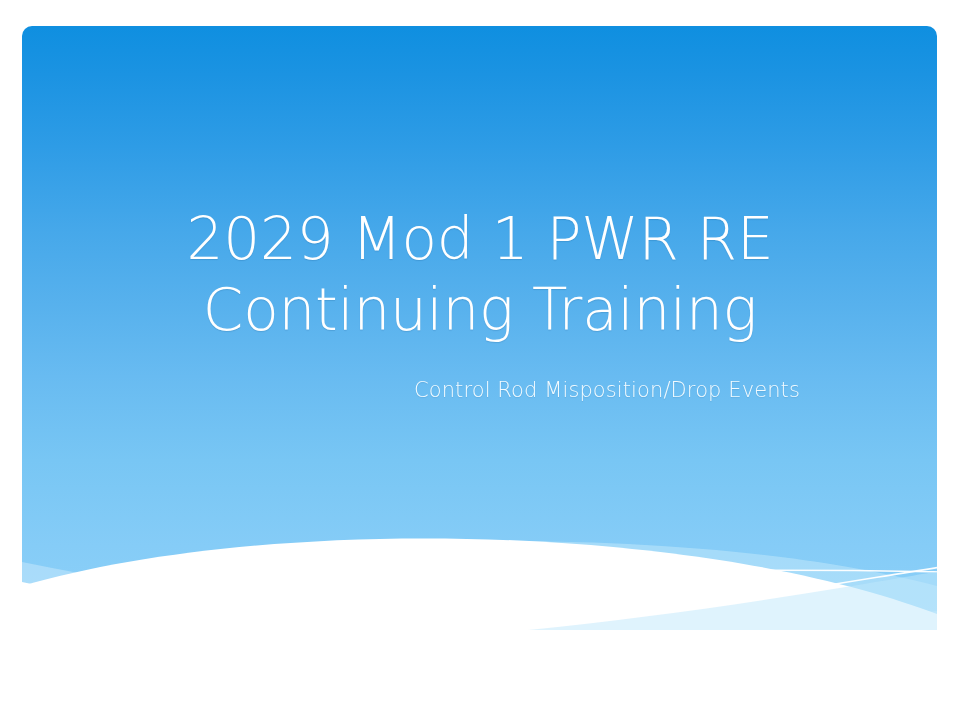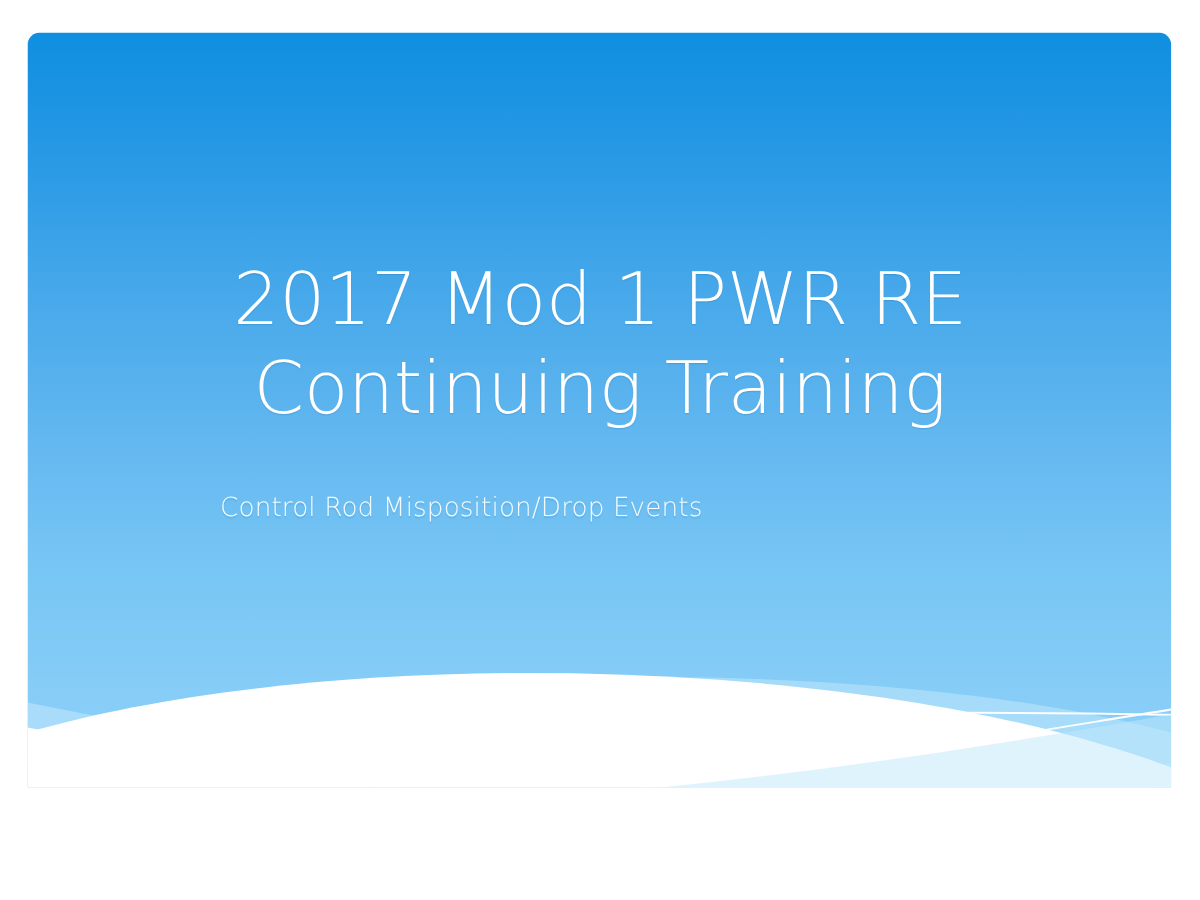--- a/index.html
+++ b/index.html
@@ -83,22 +83,22 @@
     letter-spacing: -0.2px;
     text-shadow: 0 1px 1px rgba(0, 60, 110, 0.16);
     white-space: normal;
   }
 
   .slide-subtitle {
     position: absolute;
     left: 160px;
     top: 376px;
     width: 640px;
-    margin: 16px;
-    text-align: left;
+    margin: 0;
+    text-align: right;
     color: #f2fbff;
     font-family: "DejaVu Sans", sans-serif;
     font-weight: 300;
     font-size: 21px;
     line-height: 28px;
     letter-spacing: 0.1px;
     text-shadow: 0 1px 1px rgba(0, 60, 110, 0.12);
   }
 </style>
 </head>
@@ -126,17 +126,17 @@
         <path d="M 925 540 C 800 560 660 584 520 601 C 430 612 370 617 310 620" fill="none" stroke="#ffffff" stroke-width="1.6" opacity="0.95"></path>
 
         <path d="M 300 619 C 470 612 650 590 830 560 C 880 552 905 547 925 544 L 925 604 L 300 604 Z" fill="#bfe7fc" opacity="0.5"></path>
 
       </svg>
     </div>
 
   </div>
 
   <div class="text-block">
-    <h1 class="slide-title">2017 Mod 1 PWR RE Continuing Training</h1>
+    <h1 class="slide-title">2029 Mod 1 PWR RE Continuing Training</h1>
     <p class="slide-subtitle">Control Rod Misposition/Drop Events</p>
   </div>
 
 </div>
 
 </body></html>

